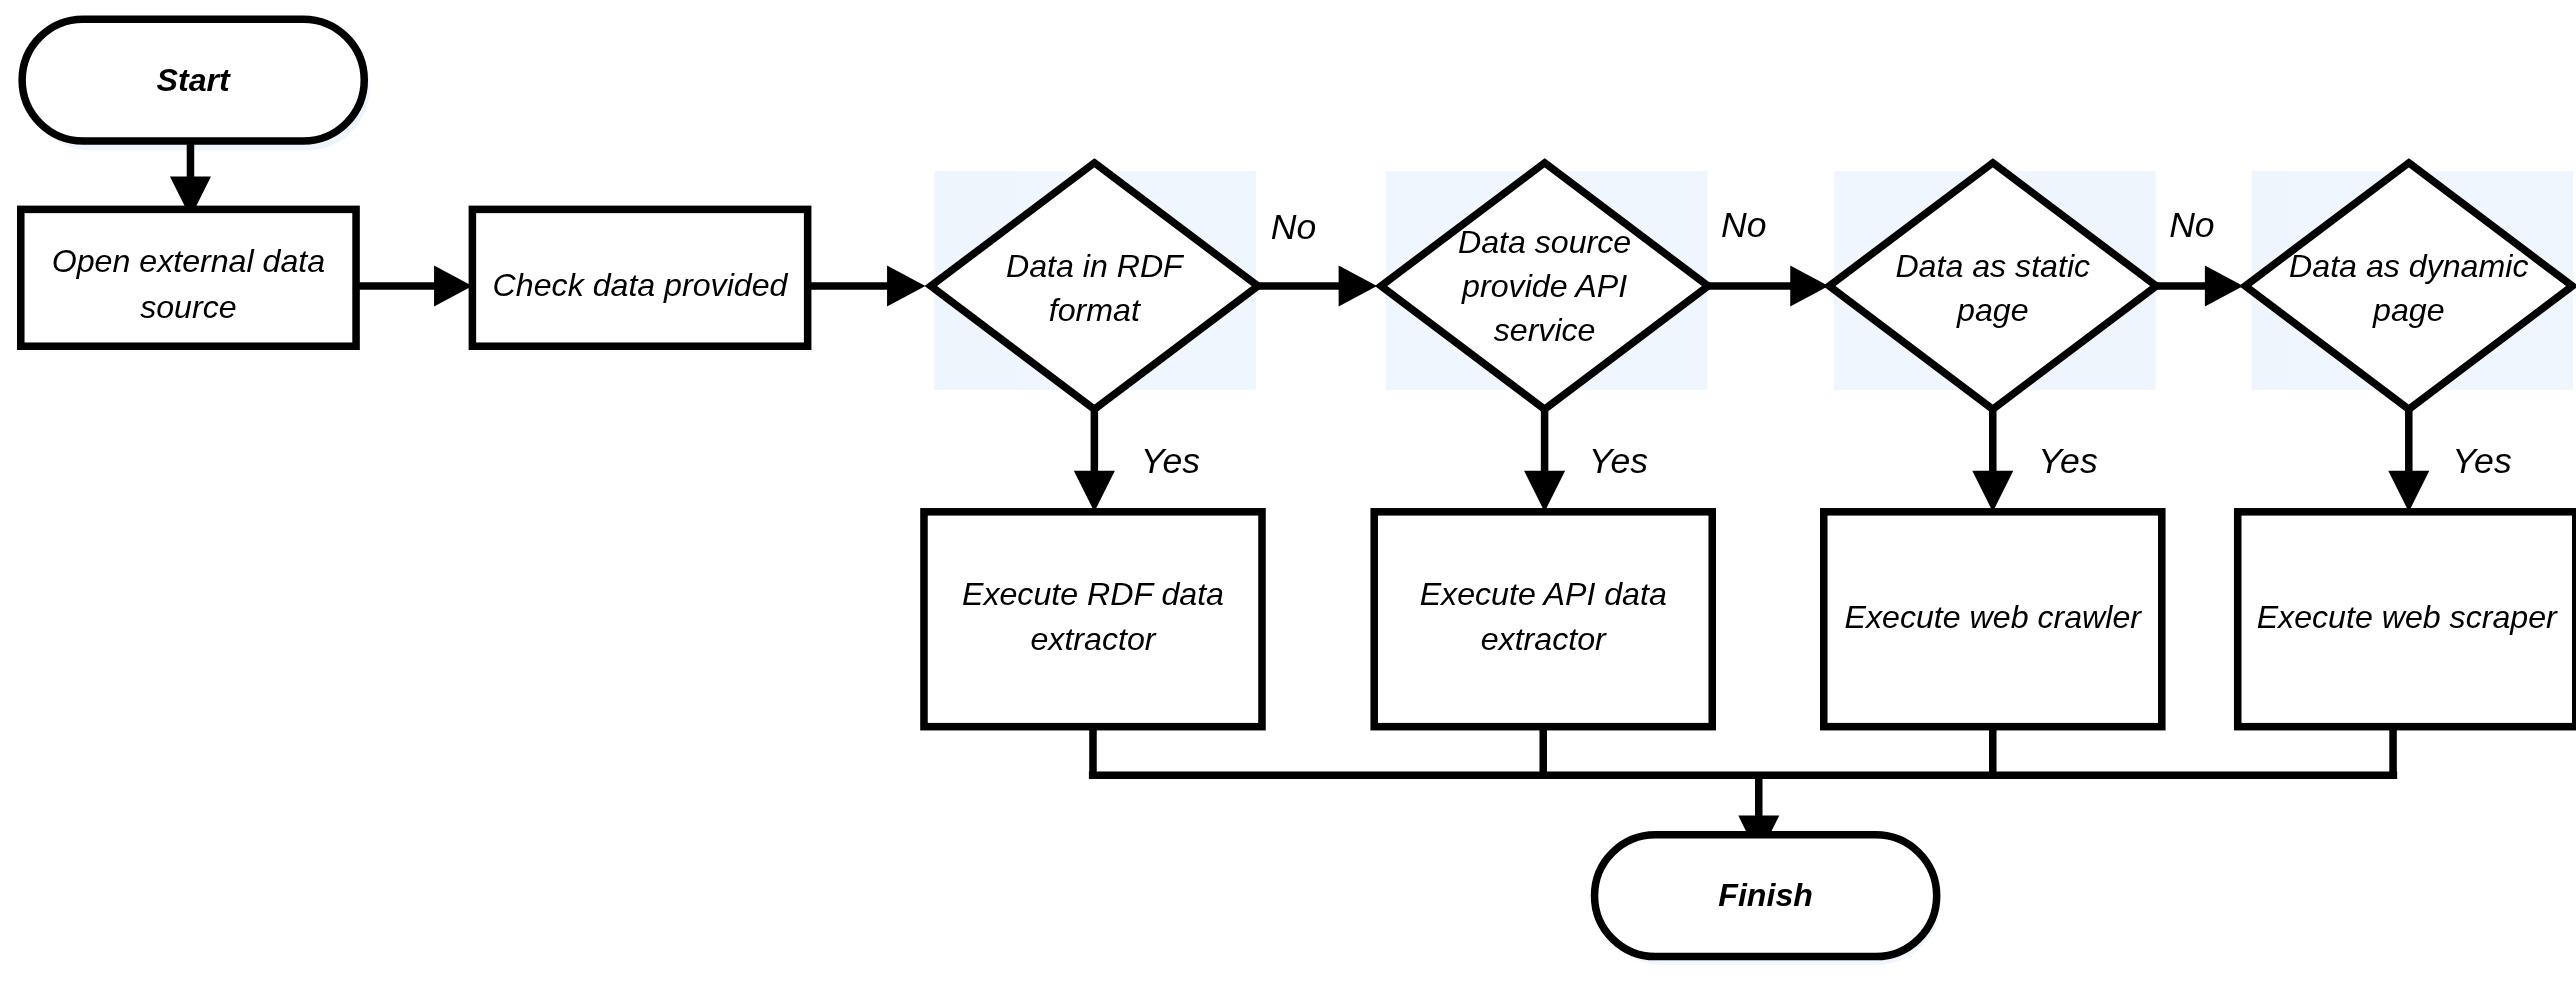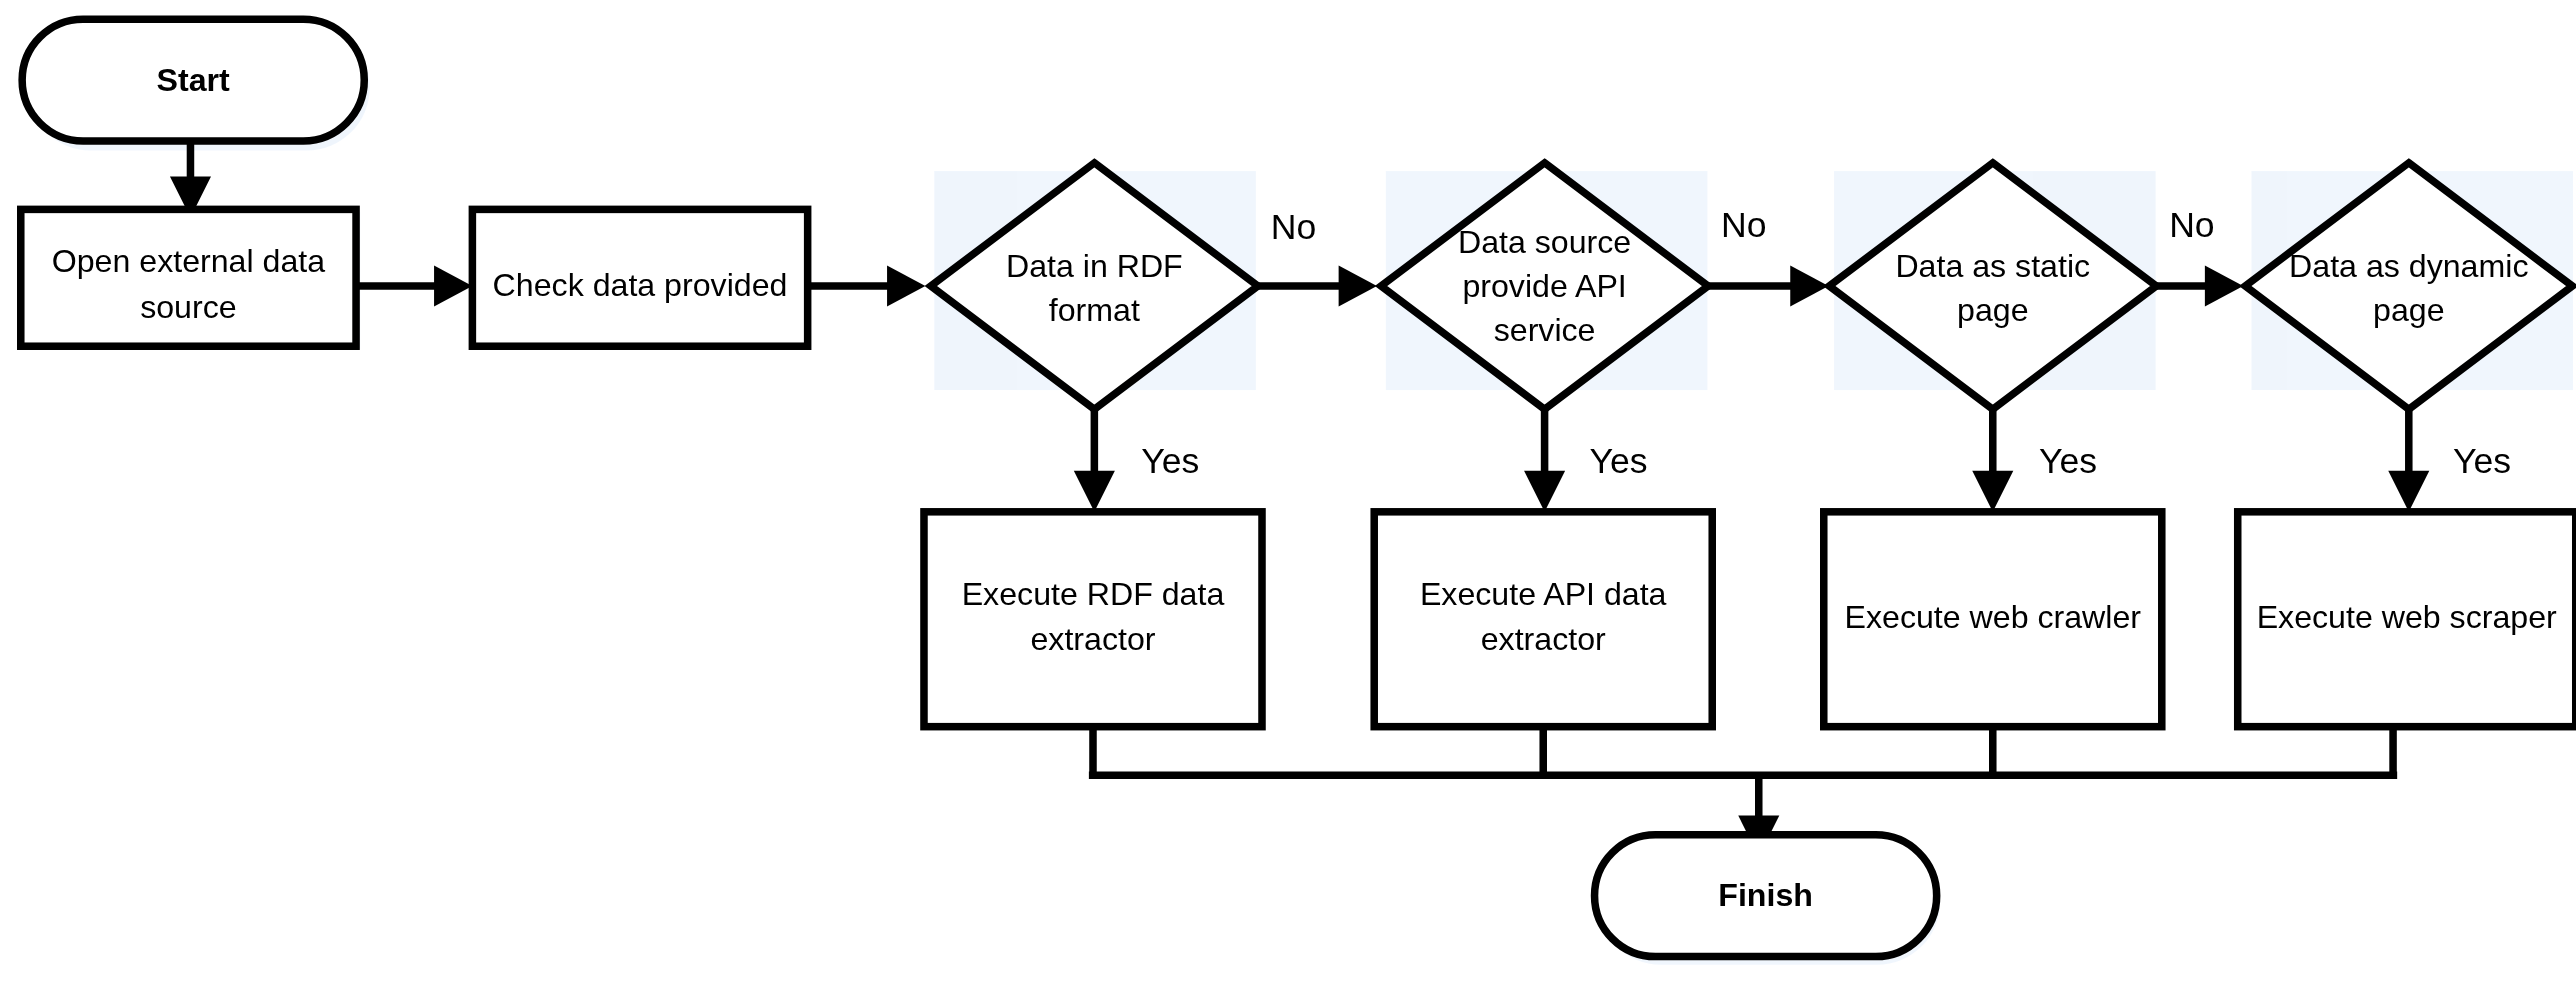--- a/index.html
+++ b/index.html
@@ -11,20 +11,21 @@
     width: 2576px;
     height: 986px;
     font-family: "Liberation Sans", sans-serif;
     overflow: hidden;
   }
   #flow-root {
     position: relative;
     width: 2576px;
     height: 986px;
     background: #ffffff;
+    font-style: italic;
   }
   svg#flow-svg {
     position: absolute;
     top: 0;
     left: 0;
     width: 2576px;
     height: 986px;
     display: block;
   }
   .shape-outline {

